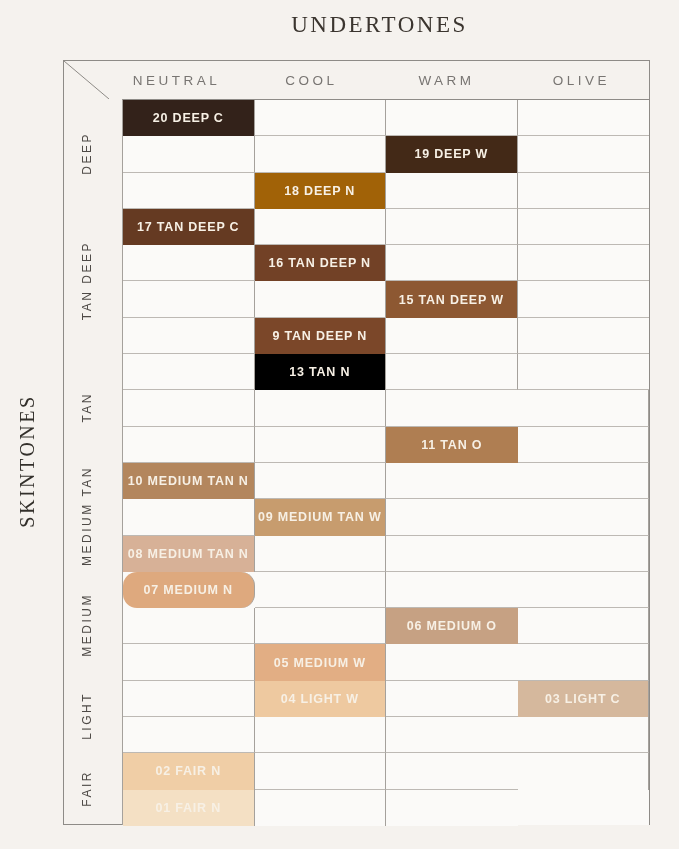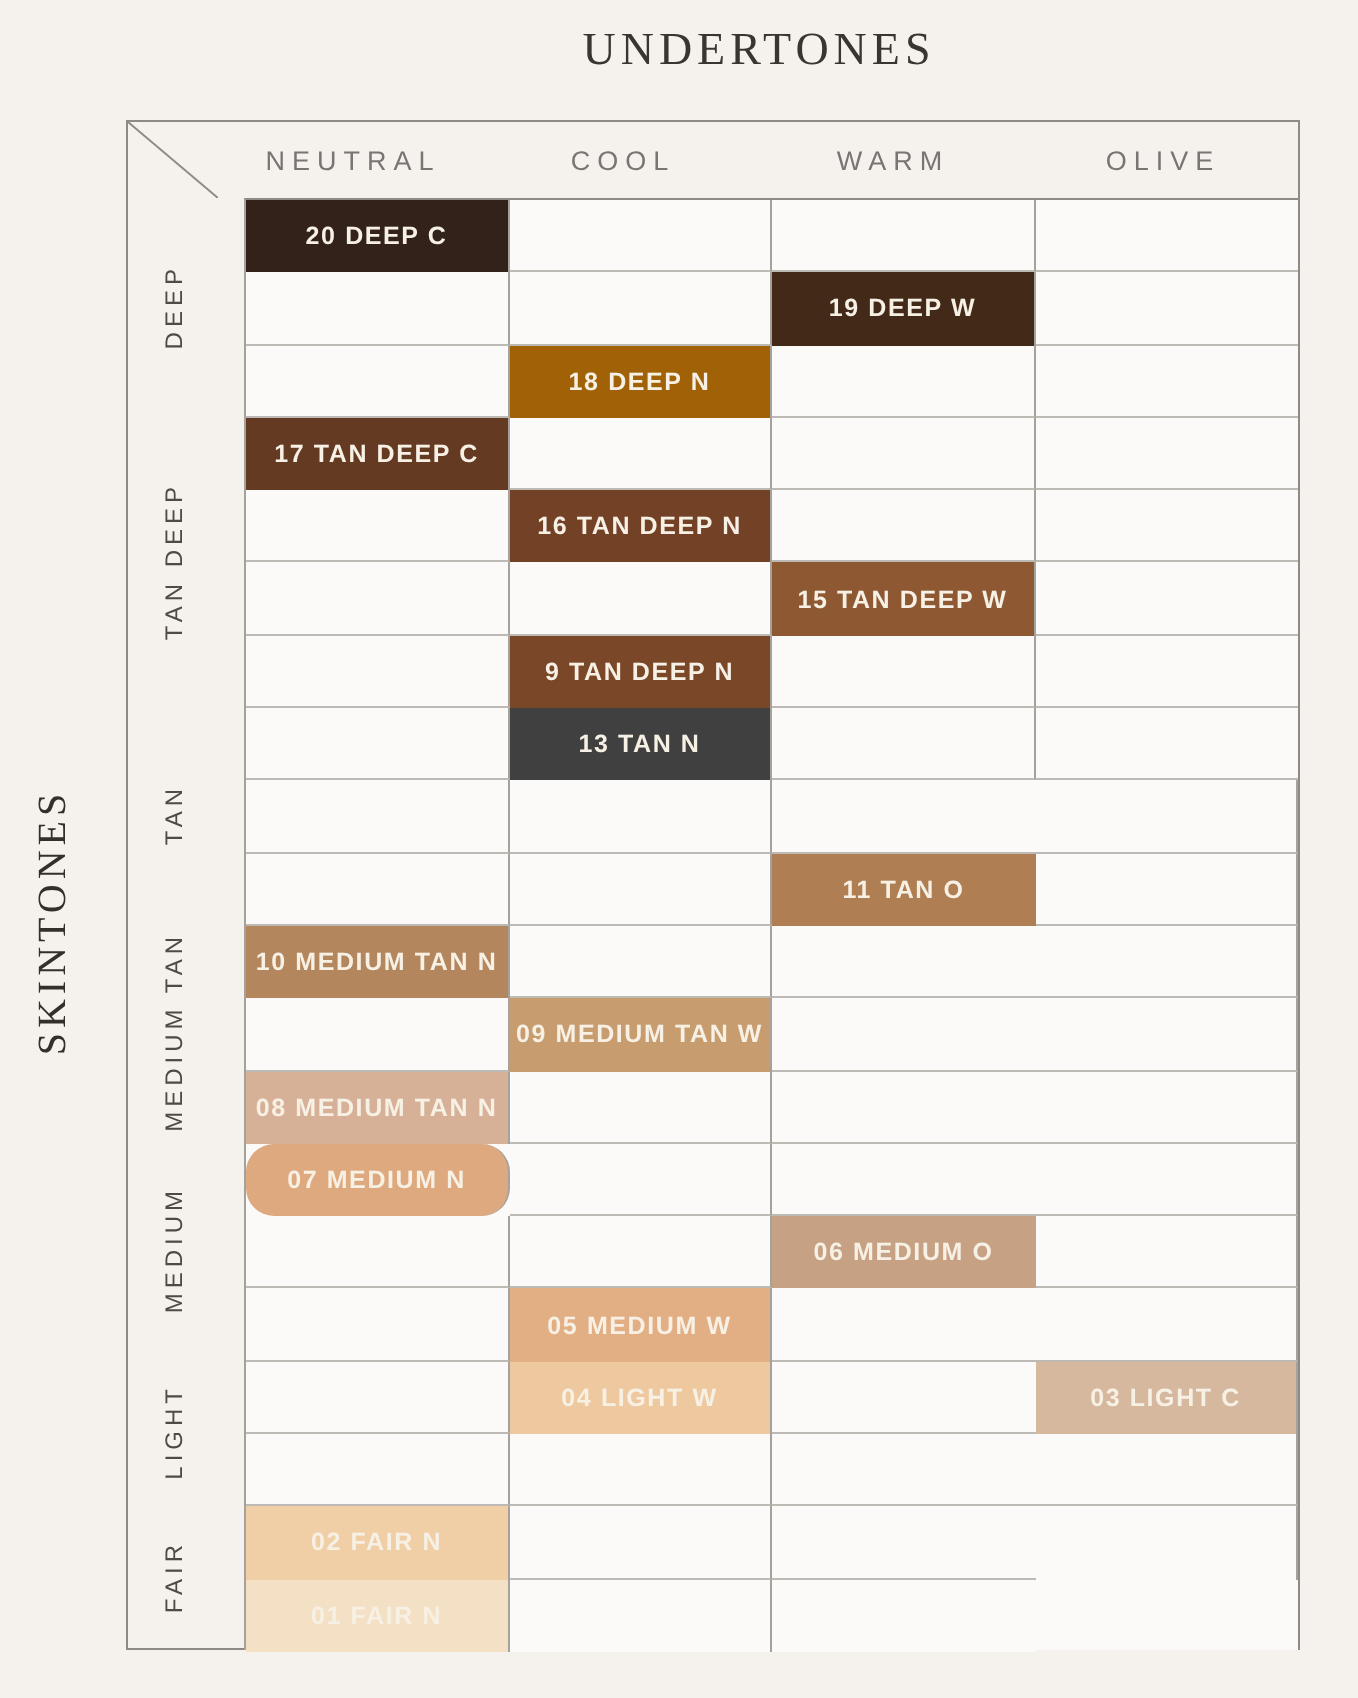--- a/index.html
+++ b/index.html
@@ -149,21 +149,21 @@
           <div class="cell last"></div>
           <div class="cell"></div>
           <div class="cell"></div>
           <div class="cell swatch" style="background: rgb(141, 88, 50);">15 TAN DEEP W</div>
           <div class="cell last"></div>
           <div class="cell"></div>
           <div class="cell swatch" style="background: rgb(123, 71, 41);">9 TAN DEEP N</div>
           <div class="cell"></div>
           <div class="cell last"></div>
           <div class="cell"></div>
-          <div class="cell swatch" style="background: #404040; text-align: center;">13 TAN N</div>
+          <div class="cell swatch" style="background: #000000; text-align: center;">13 TAN N</div>
           <div class="cell"></div>
           <div class="cell last"></div>
           <div class="cell"></div>
           <div class="cell"></div>
           <div class="cell last"></div>
           <div class="cell"></div>
           <div class="cell"></div>
           <div class="cell"></div>
           <div class="cell last swatch" style="background: rgb(175, 126, 82);">11 TAN O</div>
           <div class="cell"></div>

